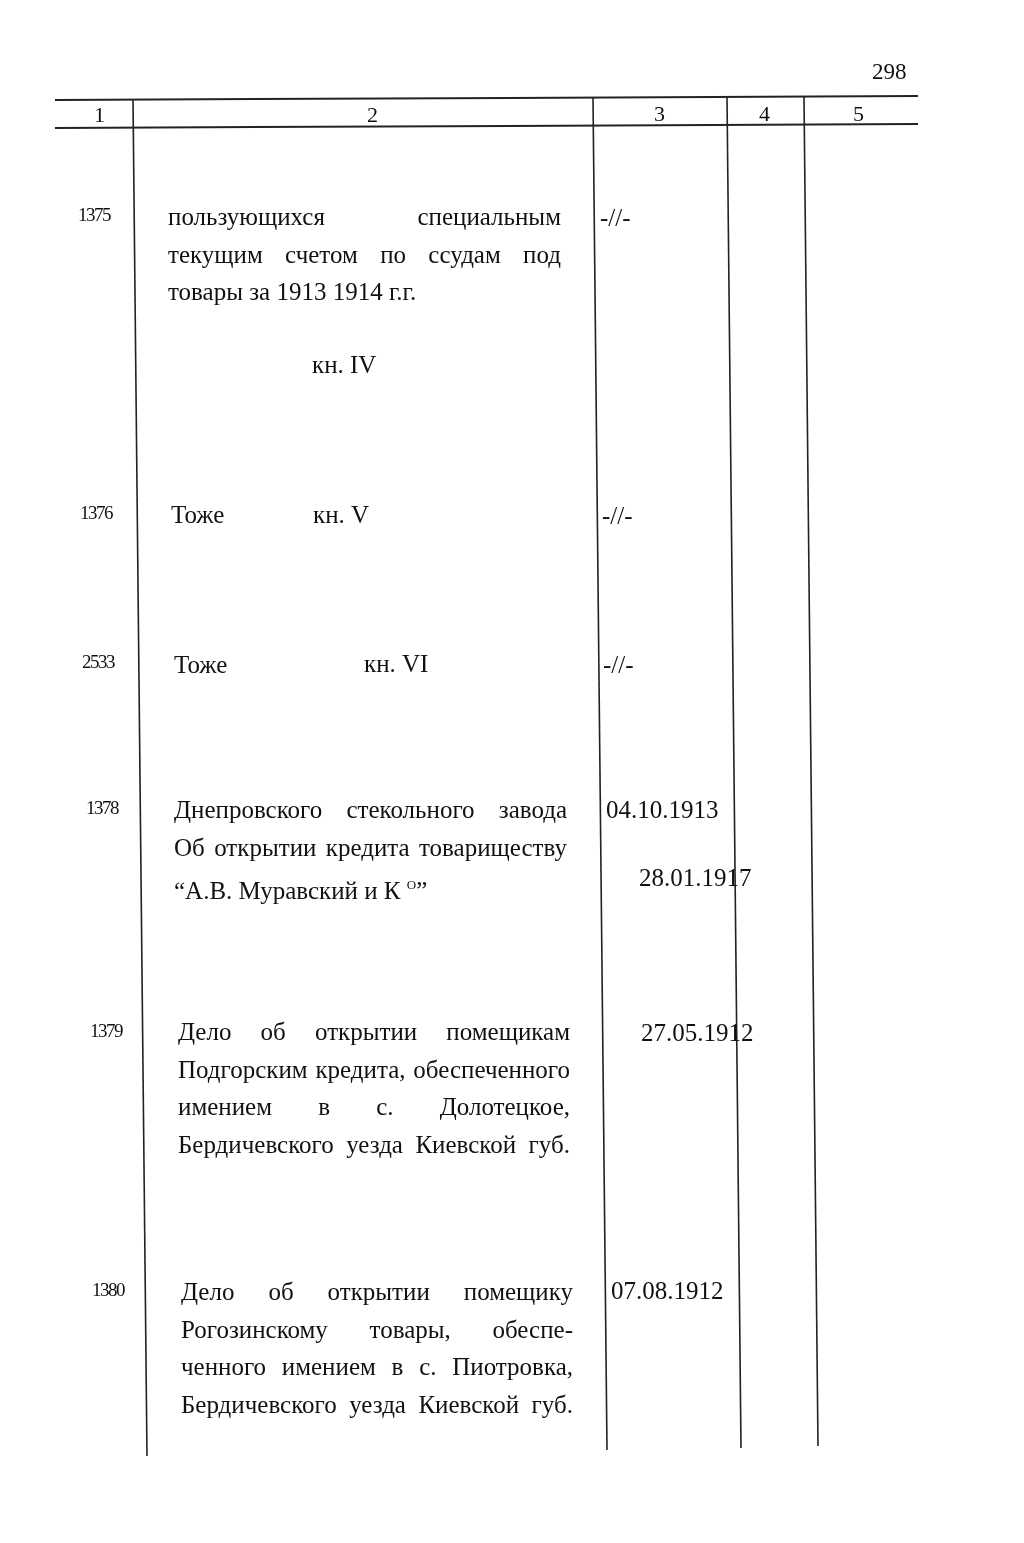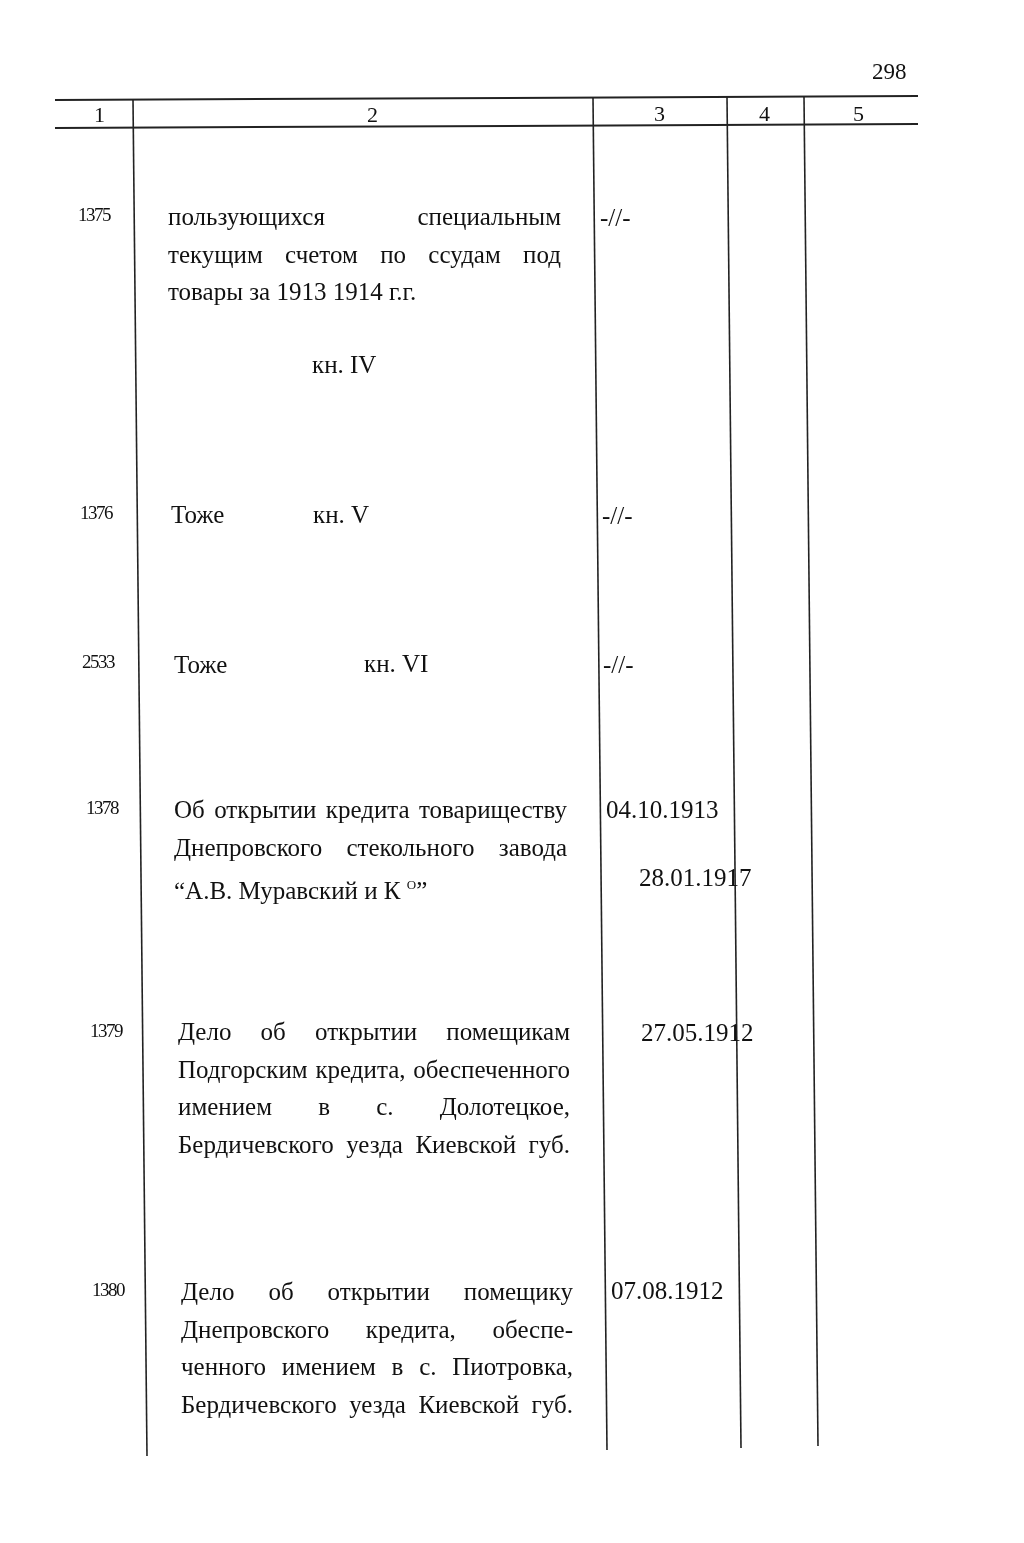--- a/index.html
+++ b/index.html
@@ -60,22 +60,22 @@
   <div>
     <div class="t num" style="left:82px; top:652px;">2533</div>
     <div class="t" style="left:174px; top:652px;">Тоже</div>
     <div class="t" style="left:316px; top:651px;margin-left:48px;">кн. VI</div>
     <div class="t" style="left:603px; top:652px;">-//-</div>
   </div>
 
   <div>
     <div class="t num" style="left:86px; top:798px;">1378</div>
     <div class="desc" style="left:174px; top:791px; width:393px;">
+      <span class="line">Днепровского стекольного завода</span>
       <span class="line">Об открытии кредита товариществу</span>
-      <span class="line">Днепровского стекольного завода</span>
       <span class="line last"><span>“А.В. Муравский и К</span> <span class="sup">О</span><span>”</span></span>
     </div>
     <div class="t" style="left:606px; top:797px;">04.10.1913</div>
     <div class="t" style="left:639px; top:835px;margin-top:30px;">28.01.1917</div>
   </div>
 
   <div>
     <div class="t num" style="left:90px; top:1021px;">1379</div>
     <div class="desc" style="left:178px; top:1013px; width:392px;">
       <span class="line">Дело об открытии помещикам</span>
@@ -83,20 +83,20 @@
       <span class="line">имением в с. Долотецкое,</span>
       <span class="line">Бердичевского уезда Киевской губ.</span>
     </div>
     <div class="t" style="left:596px; top:1020px;margin-left:45px;">27.05.1912</div>
   </div>
 
   <div>
     <div class="t num" style="left:92px; top:1280px;">1380</div>
     <div class="desc" style="left:181px; top:1273px; width:392px;">
       <span class="line">Дело об открытии помещику</span>
-      <span class="line">Днепровского кредита, обеспе-</span>
+      <span class="line">Рогозинскому товары, обеспе-</span>
       <span class="line">ченного имением в с. Пиотровка,</span>
       <span class="line">Бердичевского уезда Киевской губ.</span>
     </div>
     <div class="t" style="left:611px; top:1278px;">07.08.1912</div>
   </div>
 
 </div>
 
 </body></html>

